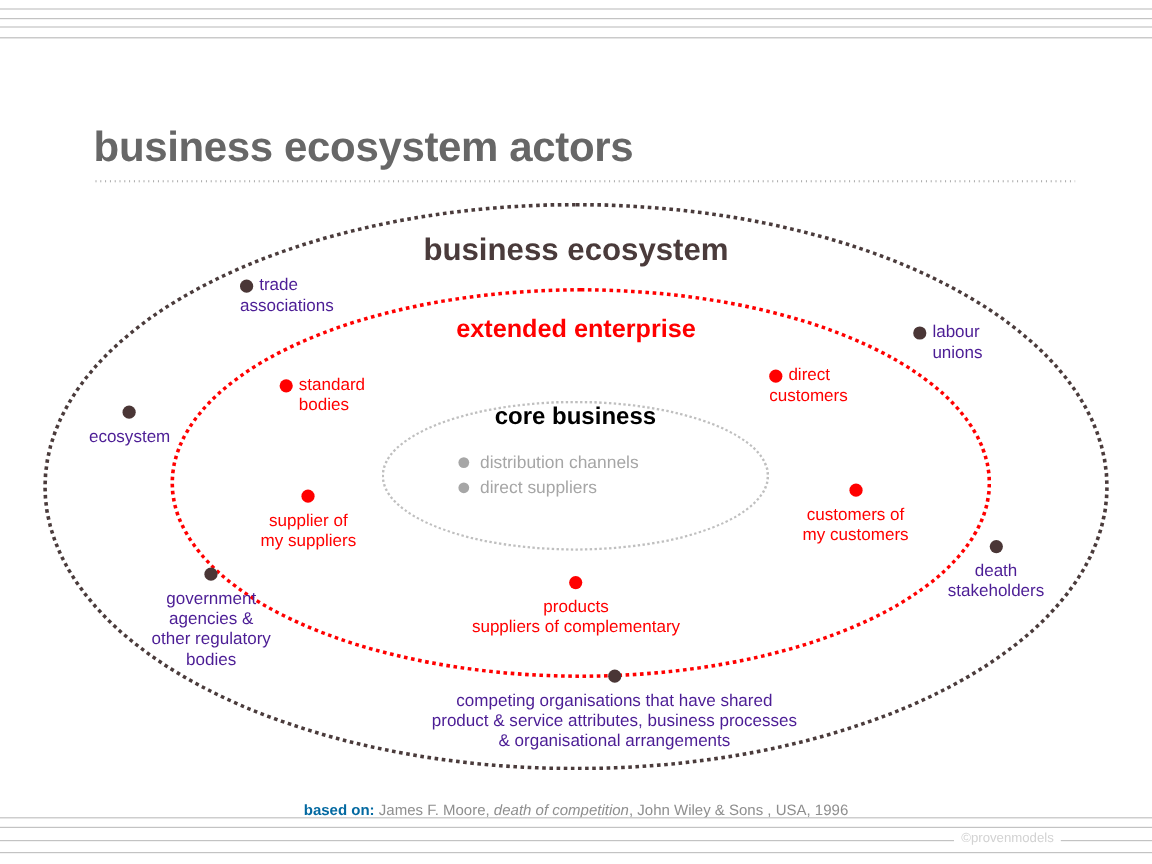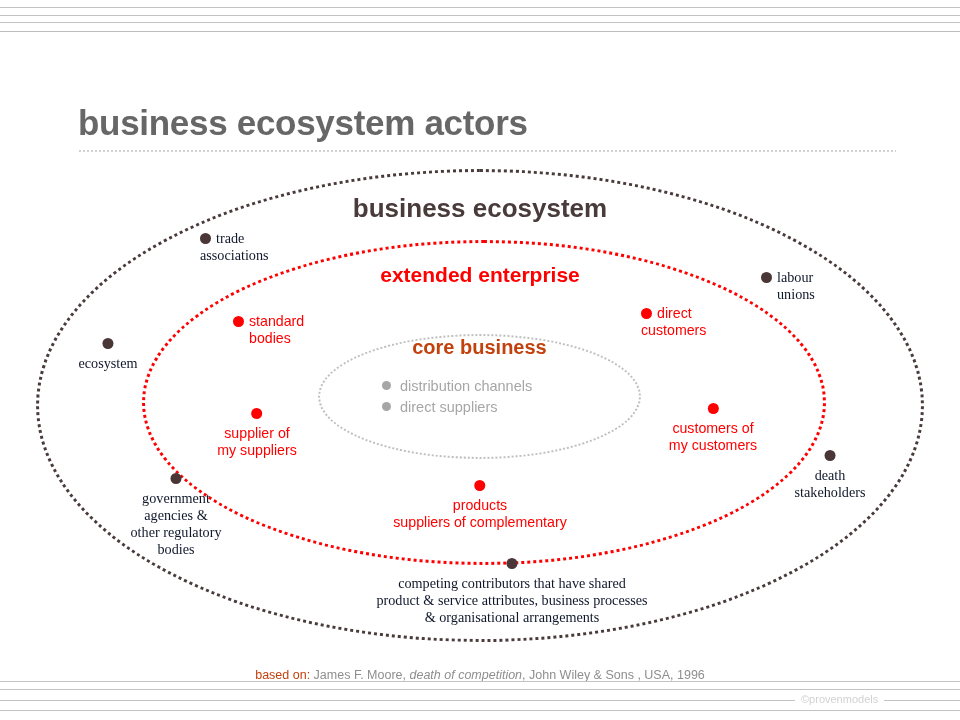--- a/index.html
+++ b/index.html
@@ -112,21 +112,21 @@
     left: 0; right: 0;
     top: 263px;
     font-size: 21px;
     color: #ff0000;
   }
   .ring-label.core {
     left: 318px;
     width: 323px;
     top: 336px;
     font-size: 20px;
-    color: #c2410c;
+    color: #000000;
   }
 
   
   .core-list {
     position: absolute;
     left: 382px;
     top: 375px;
     width: 240px;
   }
   .core-item {
@@ -158,21 +158,21 @@
     font-size: 14.2px;
     line-height: 17px;
     white-space: nowrap;
   }
   .actor .bullet {
     width: 11px;
     height: 11px;
     border-radius: 50%;
     display: inline-block;
   }
-  .actor.dark { color: #0f172a; font-family: Liberation Serif, serif; }
+  .actor.dark { color: #4c1d95; }
   .actor.dark .bullet { background: #4a3636; }
   .actor.red { color: #ff0000; }
   .actor.red .bullet { background: #ff0000; }
 
   
   .actor.stacked { text-align: center; transform: translateX(-50%); }
   .actor.stacked .bullet { margin-bottom: 2px; }
 
   
   .actor.inline-left .row1 {
@@ -186,22 +186,22 @@
   .source {
     position: absolute;
     left: 0; right: 0;
     top: 668px;
     text-align: center;
     font-size: 12.5px;
     color: #8e8e8e;
     white-space: nowrap;
   }
   .source .lead {
-    font-weight: normal;
-    color: #c2410c;
+    font-weight: bold;
+    color: #0369a1;
   }
   .source .work { font-style: italic; }
 
   .watermark {
     position: absolute;
     left: 795px;
     top: 693px;
     font-size: 11px;
     color: #d2d2d2;
     background: #ffffff;
@@ -277,21 +277,21 @@
   </div>
 
   <div class="actor red stacked" style="left:480px; top:480px;">
     <div><span class="bullet"></span></div>
     <div>products</div>
     <div>suppliers of complementary</div>
   </div>
 
   <div class="actor dark stacked" style="left:512px; top:558px;">
     <div><span class="bullet"></span></div>
-    <div>competing contributors that have shared</div>
+    <div>competing organisations that have shared</div>
     <div>product &amp; service attributes, business processes</div>
     <div>&amp; organisational arrangements</div>
   </div>
 
   <div class="actor dark inline-left" style="left:761px; top:269px;">
     <div class="row1">
       <span class="bullet"></span>
       <span>labour</span>
     </div>
     <div class="row2" style="padding-left:16px;">unions</div>

